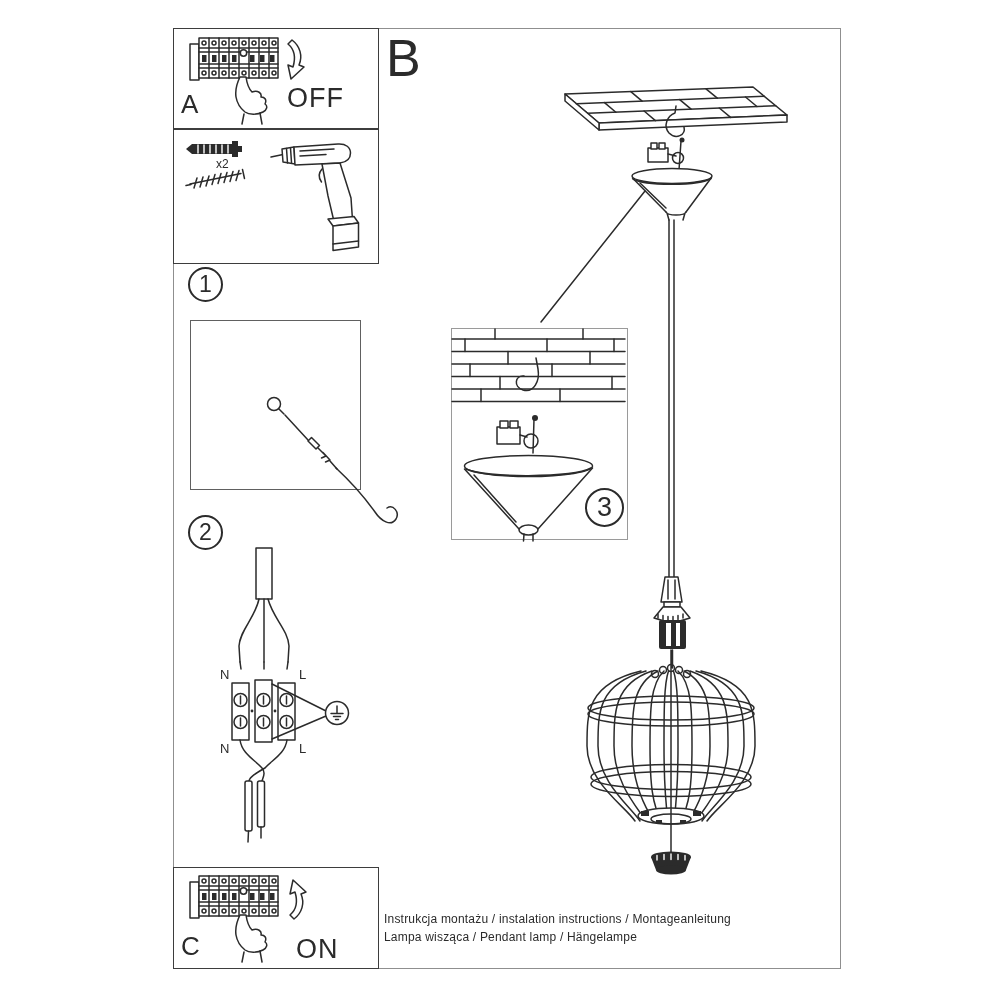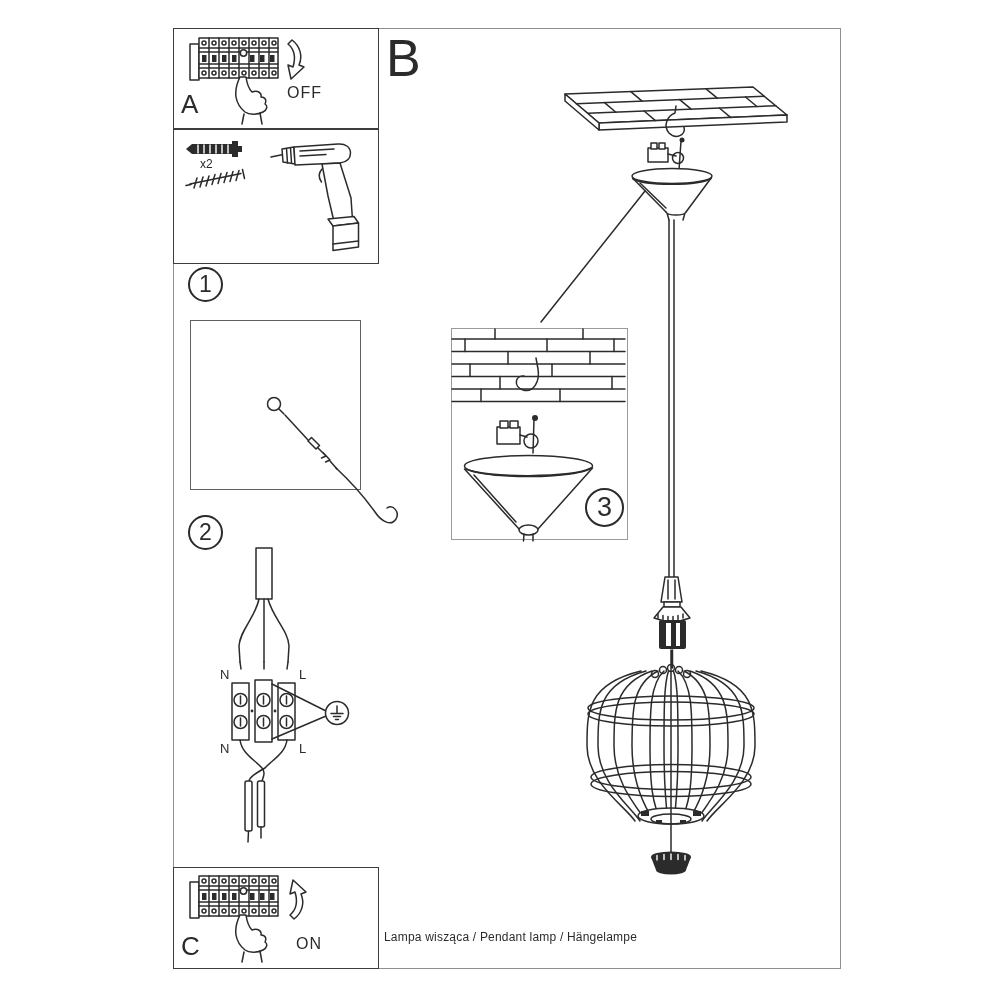--- a/index.html
+++ b/index.html
@@ -9,21 +9,21 @@
   .page{position:relative;width:1000px;height:1000px;background:var(--background);
         font-family:"Liberation Sans", sans-serif;color:var(--ink);overflow:hidden;}
   .frame{position:absolute;border:1px solid var(--frame);}
   .box{position:absolute;border:1.6px solid var(--box-border);background:transparent;}
   .subbox{position:absolute;border:1.2px solid #606060;}
   .insetbox{position:absolute;border:1.1px solid #9a9a9a;background:#fff;}
   svg.art{position:absolute;left:0;top:0;z-index:4;pointer-events:none;}
   .t{position:absolute;z-index:5;color:var(--ink);line-height:1;}
   .letter{font-size:26px;}
   .bigletter{font-size:52px;}
-  .switchword{font-size:16px;letter-spacing:1px;}
+  .switchword{font-size:27px;letter-spacing:1px;}
   .qty{font-size:12px;}
   .wlabel{font-size:13px;}
   .footer{font-size:12px;letter-spacing:.2px;line-height:1;}
   .badge{position:absolute;z-index:5;border:2px solid var(--ink);border-radius:50%;
          display:flex;align-items:center;justify-content:center;color:var(--ink);background:#fff;}
   .badge.small{width:31px;height:31px;font-size:23px;}
   .badge.big{width:35px;height:35px;font-size:27px;}
   
   .s{fill:none;stroke:var(--ink);stroke-width:1.5;stroke-linecap:round;stroke-linejoin:round;}
   .sw{fill:#fff;stroke:var(--ink);stroke-width:1.5;stroke-linejoin:round;stroke-linecap:round;}
@@ -286,25 +286,26 @@
     <g>
       <ellipse class="sd" cx="671" cy="857" rx="20" ry="5.5"></ellipse>
       <path class="sd" d="M651,857 L656,870 L686,870 L691,857 Z"></path>
       <ellipse class="sd" cx="671" cy="870" rx="15" ry="4.5"></ellipse>
       <path class="wt" d="M657,855.5 L657,860 M664,854.5 L664,859.5 M671,854 L671,859.5 M678,854.5 L678,859.5 M685,855.5 L685,860"></path>
     </g>
   </svg>
 
   <div class="t letter" style="left:181px;top:91px;">A</div>
   <div class="t switchword" style="left:287px;top:85px;">OFF</div>
-  <div class="t qty" style="left:200px;top:158px;">x2</div>
+  <div class="t qty" style="left:216px;top:158px;">x2</div>
   <div class="badge small" style="left:188px;top:267px;">1</div>
   <div class="badge small" style="left:188px;top:515px;">2</div>
   <div class="badge big" style="left:585px;top:488px;">3</div>
   <div class="t bigletter" style="left:386px;top:32px;">B</div>
   <div class="t wlabel" style="left:220px;top:668px;">N</div>
   <div class="t wlabel" style="left:299px;top:668px;">L</div>
   <div class="t wlabel" style="left:220px;top:742px;">N</div>
   <div class="t wlabel" style="left:299px;top:742px;">L</div>
   <div class="t letter" style="left:181px;top:933px;">C</div>
   <div class="t switchword" style="left:296px;top:936px;">ON</div>
+  <div class="t footer" style="left:384px;top:913px;">Instrukcja montażu / instalation instructions / Montageanleitung</div>
   <div class="t footer" style="left:384px;top:931px;">Lampa wisząca / Pendant lamp / Hängelampe</div>
 </div>
 
 </body></html>

